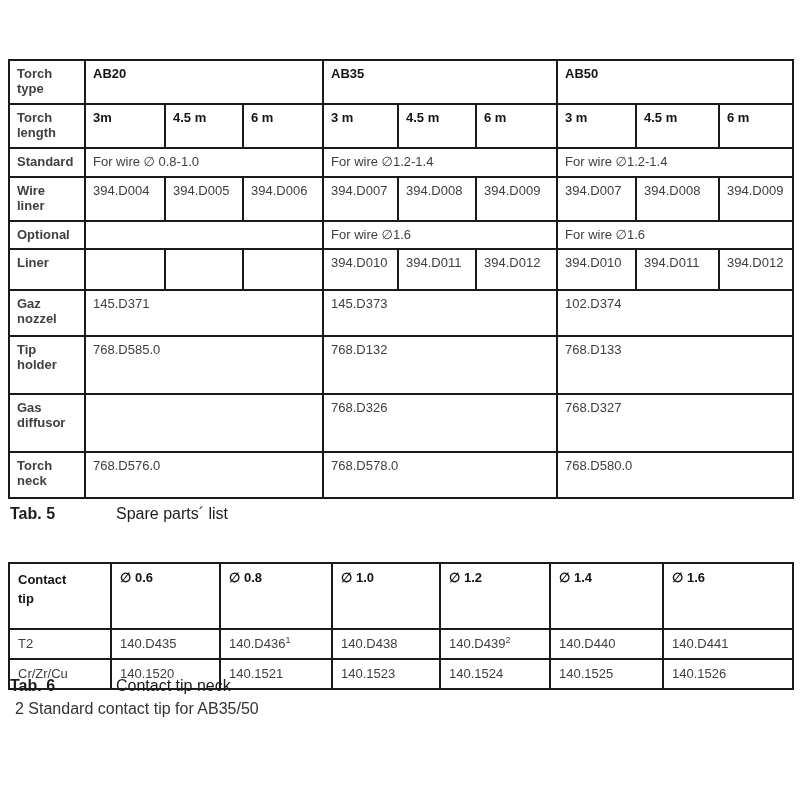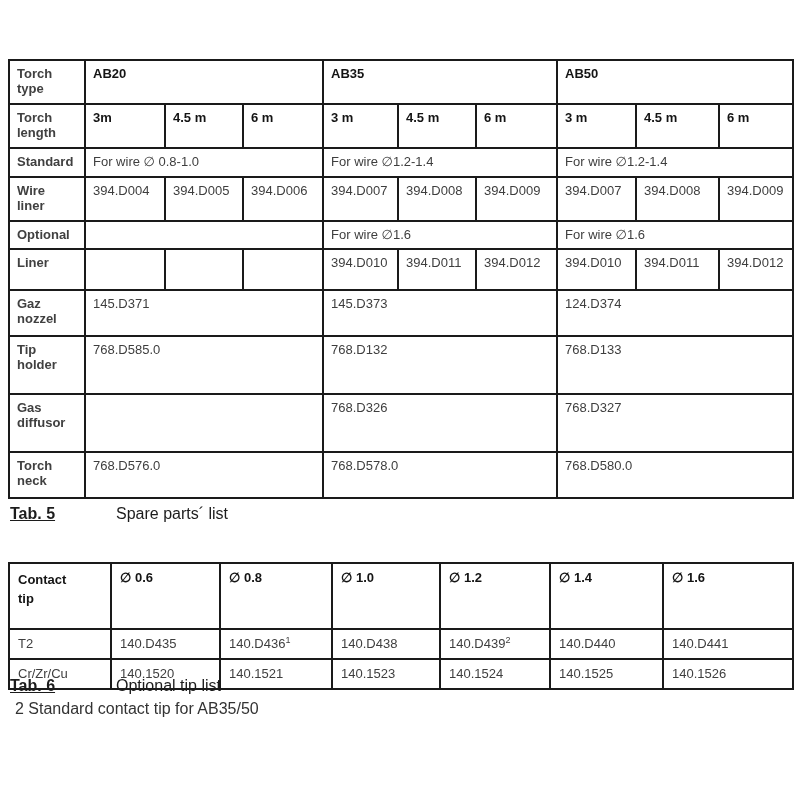--- a/index.html
+++ b/index.html
@@ -27,21 +27,21 @@
   .t6 th, .t6 td { font-size: 13px; padding: 6px 3px 2px 8px; text-align: left; }
   .corner { font-weight: 700; color: #141414; font-size: 15px; line-height: 19px; }
   .corner .w2 { display: inline-block; max-width: 58px; }
   .dia { font-weight: 700; color: #141414; font-size: 15px; }
   .rowlbl { color: #3e3e3e; font-weight: 400; font-size: 12.5px; }
   .h54 { height: 66px; } .h30 { height: 30px; }
   sup { font-size: 9px; vertical-align: super; line-height: 0; }
 
   
   .caption { position: absolute; left: 10px; font-size: 16px; color: #1c1c1c; white-space: nowrap; }
-  .cap-label { display: inline-block; width: 106px; font-weight: 700; text-decoration: underline; }
+  .cap-label { display: inline-block; width: 106px; font-weight: 700; }
   .cap5 { top: 505px; }
   .cap6 { top: 677px; }
   .footnotes { position: absolute; left: 15px; top: 696px; font-size: 16px; color: #333333; }
   .fn { line-height: 20px; white-space: nowrap; }
   .fn2 { margin-top: 3px; }
 </style>
 </head>
 <body>
 
 <div class="page">
@@ -111,21 +111,21 @@
       <td class="v">394.D011</td>
       <td class="v">394.D012</td>
       <td class="v">394.D010</td>
       <td class="v">394.D011</td>
       <td class="v">394.D012</td>
     </tr>
     <tr class="h46">
       <th class="lbl wrap"><span class="w">Gaz nozzel</span></th>
       <td class="v" colspan="3">145.D371</td>
       <td class="v" colspan="3">145.D373</td>
-      <td class="v" colspan="3">124.D374</td>
+      <td class="v" colspan="3">102.D374</td>
     </tr>
     <tr class="h45">
       <th class="lbl wrap"><span class="w">Tip holder</span></th>
       <td class="v" colspan="3">768.D585.0</td>
       <td class="v" colspan="3">768.D132</td>
       <td class="v" colspan="3">768.D133</td>
     </tr>
     <tr class="h45">
       <th class="lbl wrap"><span class="w">Gas diffusor</span></th>
       <td class="v" colspan="3"></td>
@@ -180,20 +180,20 @@
       <td class="v">140.1521</td>
       <td class="v">140.1523</td>
       <td class="v">140.1524</td>
       <td class="v">140.1525</td>
       <td class="v">140.1526</td>
     </tr>
   </tbody>
     </table>
 
   <div class="caption cap6">
-    <span class="cap-label">Tab. 6</span><span class="cap-text">Optional tip list</span>
+    <span class="cap-label">Tab. 6</span><span class="cap-text">Contact tip neck</span>
   </div>
 
   <div class="footnotes">
     <div class="fn fn2">2 Standard contact tip for AB35/50</div>
   </div>
 
 </div>
 
 </body></html>

